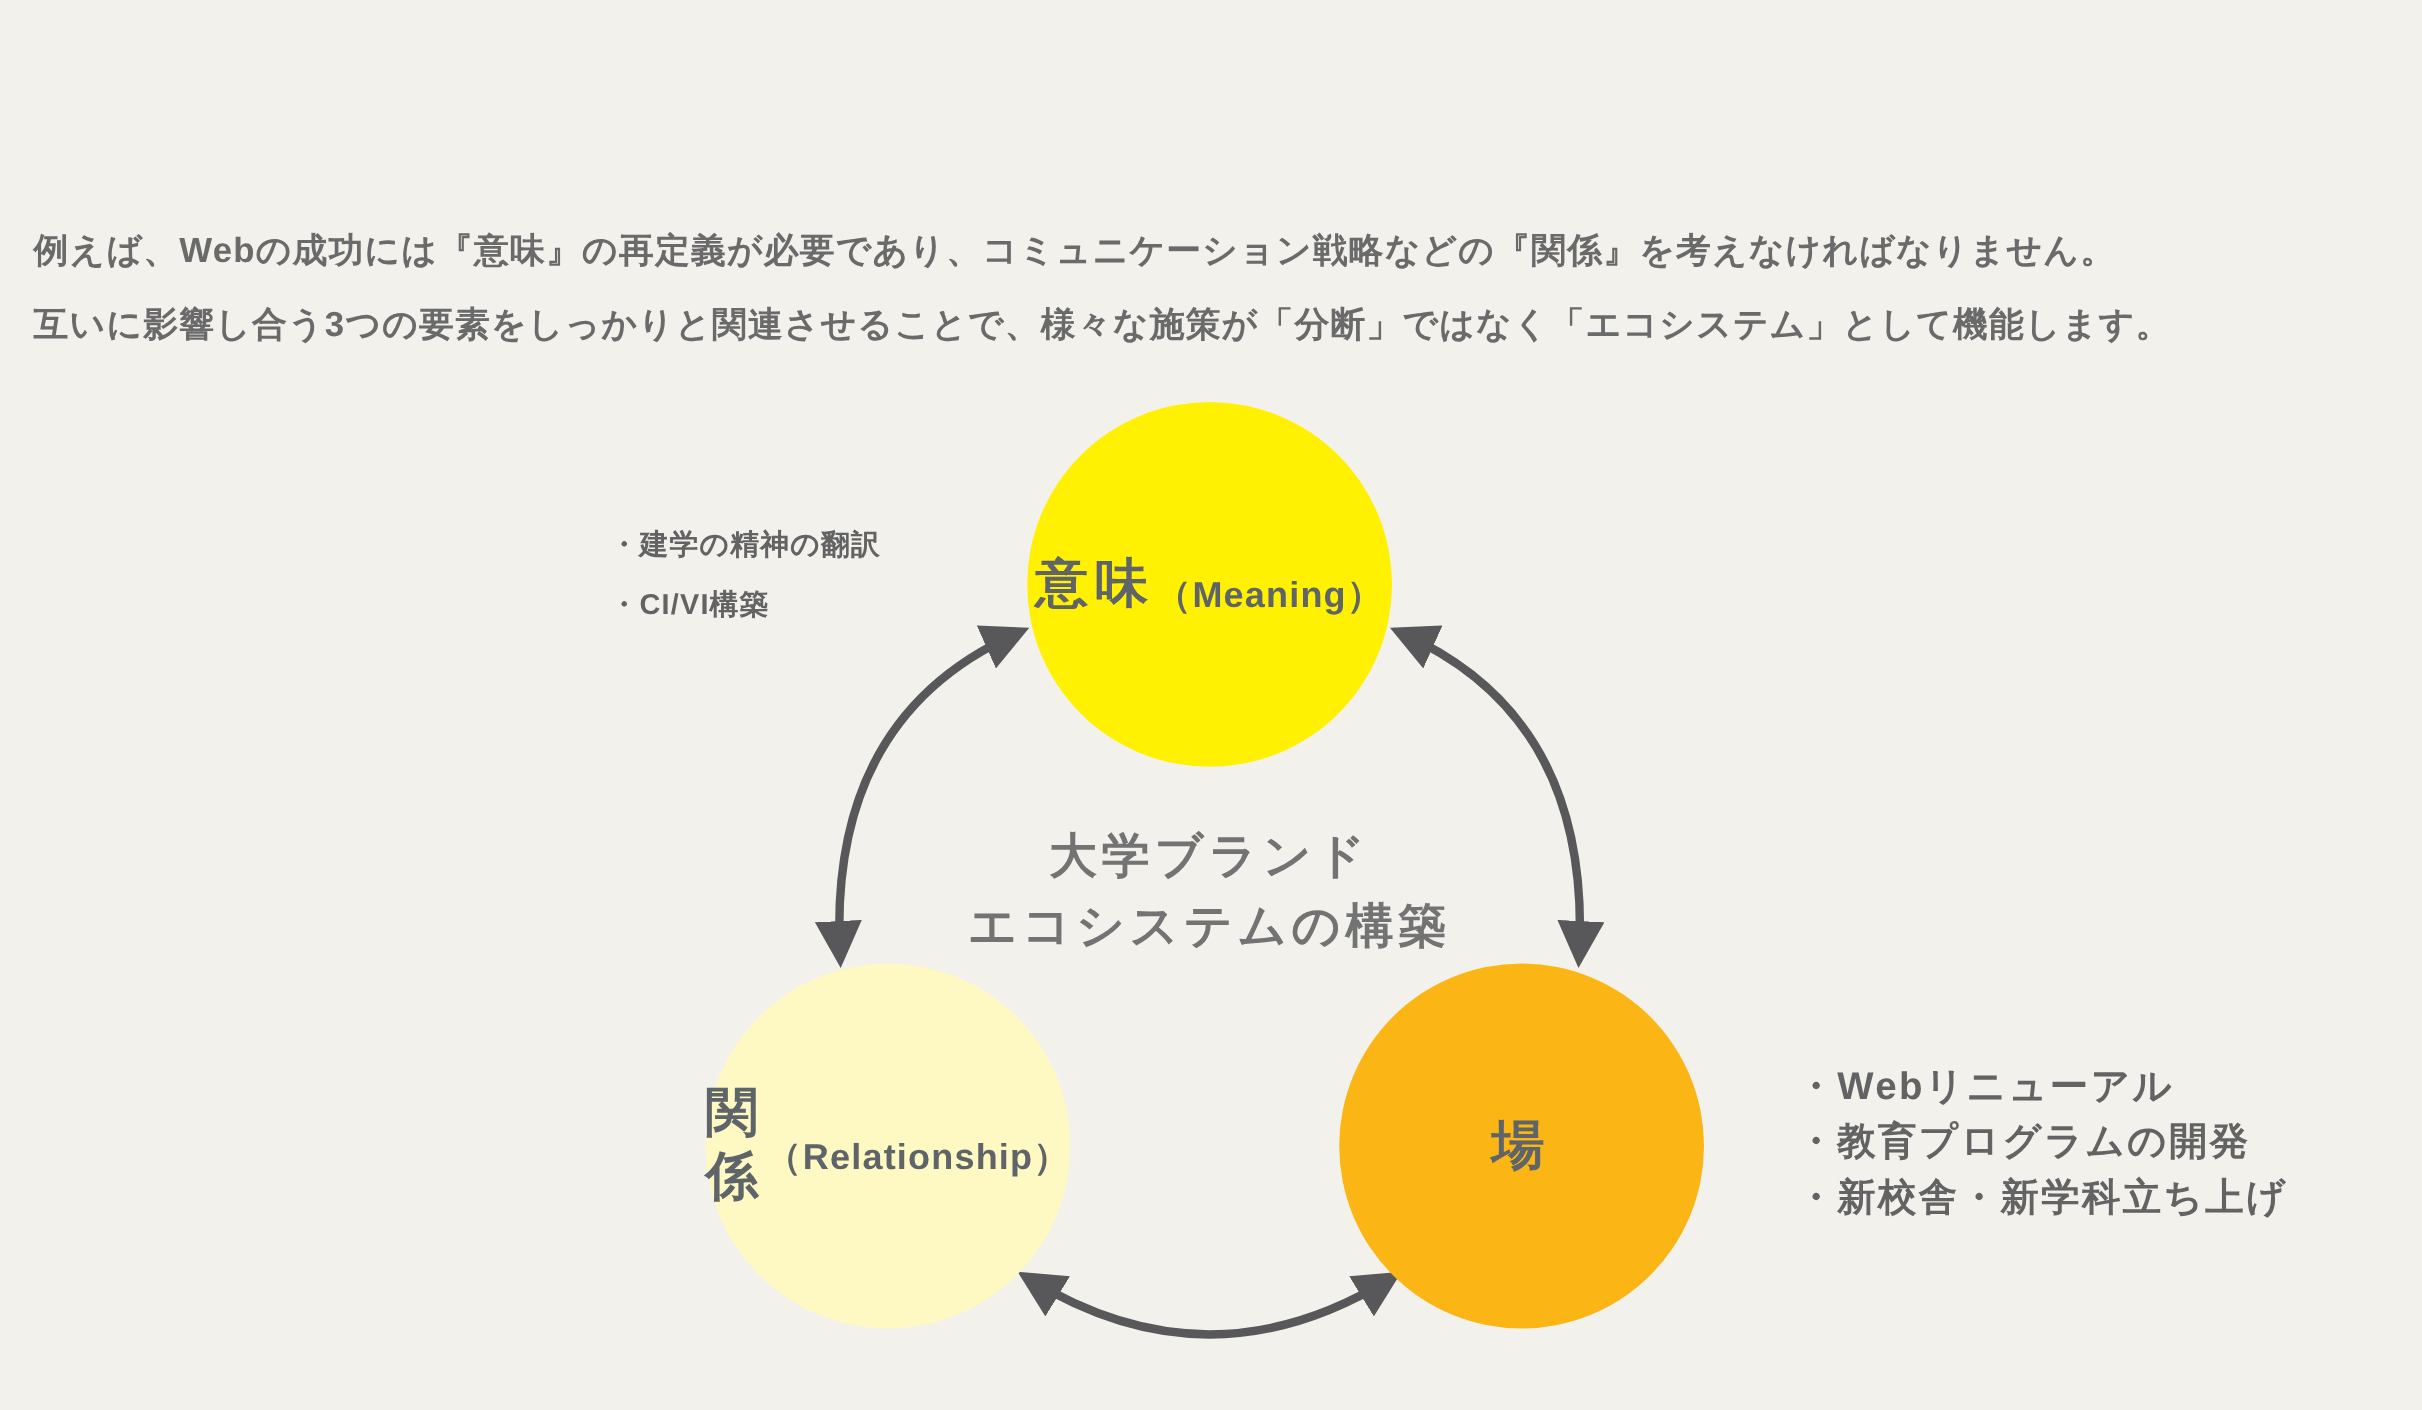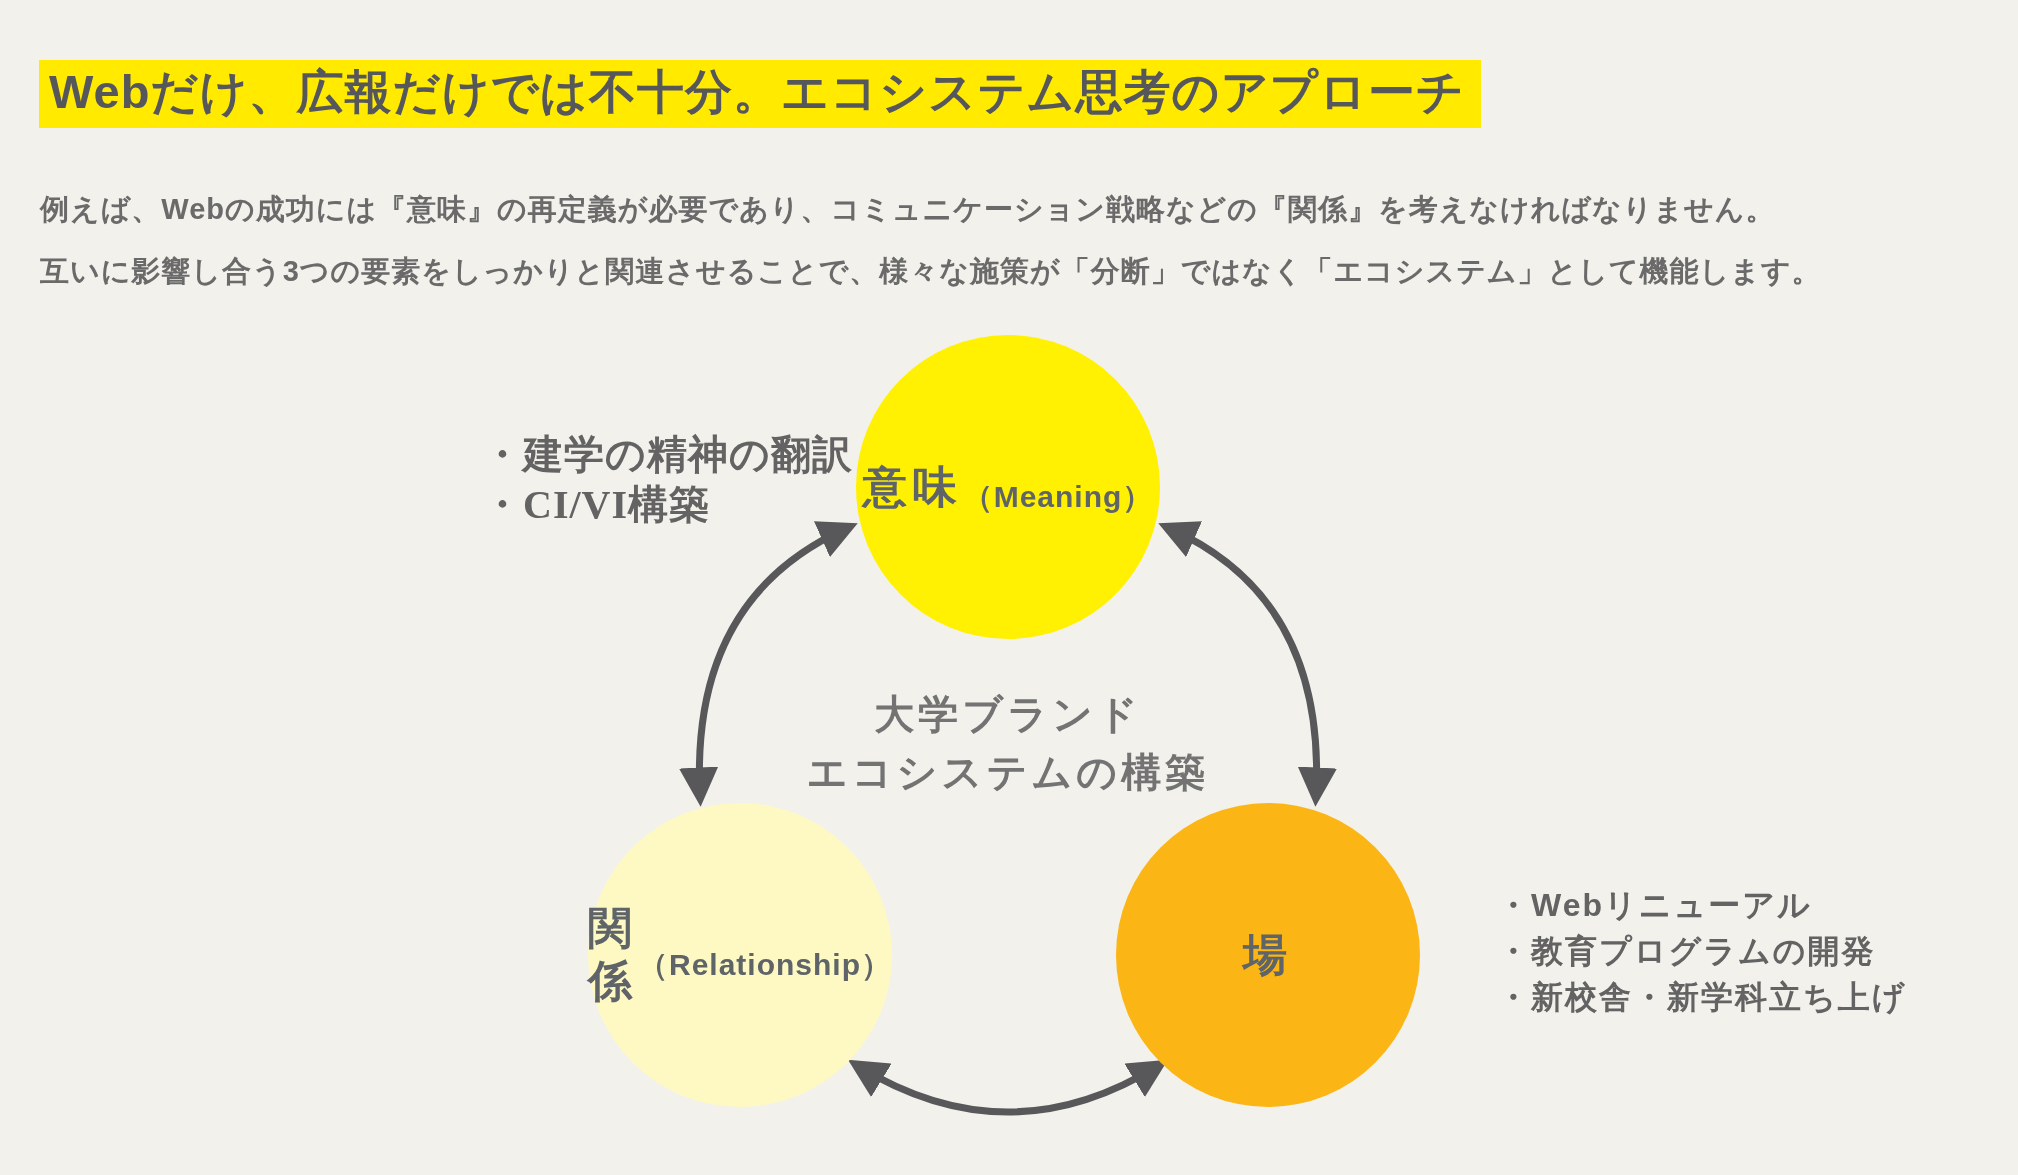--- a/index.html
+++ b/index.html
@@ -14,21 +14,21 @@
   .title-wrap{position:absolute;left:39px;top:60px;}
   .title-highlight{
     display:inline-block;
     padding:6px 16px 10px 10px;
     font-size:47px;font-weight:700;
     letter-spacing:1px;
     color:#56575B;
     line-height:1.1;
   }
   
-  .intro{position:absolute;left:40px;top:178px;color:#6A6A6A;}
+  .intro{position:absolute;left:28px;top:178px;color:#6A6A6A;}
   .intro div{
     font-size:29px;font-weight:600;
     letter-spacing:1px;line-height:62px;
     white-space:nowrap;
   }
   
   .node{
     position:absolute;width:304px;height:304px;border-radius:50%;
     display:flex;flex-direction:row;align-items:center;justify-content:center;
     text-align:center;color:#5F6468;
@@ -40,35 +40,32 @@
   .node .sublabel{font-size:30px;font-weight:700;letter-spacing:1px;margin-top:20px;line-height:1.2;}
   
   .center-label{
     position:absolute;left:758px;top:685px;width:500px;
     text-align:center;color:#737373;
     font-size:40px;font-weight:700;letter-spacing:4px;line-height:58px;
   }
   
   .bullets{position:absolute;color:#636363;font-weight:600;}
   .bullets div{white-space:nowrap;}
-  .bullets--meaning{left:482px;top:430px;font-size:40px;line-height:50px;letter-spacing:1px;font-family:Liberation Serif, serif;}
+  .bullets--meaning{left:508px;top:430px;font-size:24px;line-height:50px;letter-spacing:1px;}
   .bullets--relationship{left:66px;top:906px;font-size:32px;line-height:49px;letter-spacing:3px;}
   .bullets--place{left:1497px;top:882px;font-size:32px;line-height:46px;letter-spacing:2px;}
   
   .arrows{position:absolute;left:0;top:0;width:2018px;height:1175px;pointer-events:none;}
   .arrows path.link{fill:none;stroke:#58585A;stroke-width:7;}
 </style>
 </head>
 <body>
 
 <div class="canvas" style="background-color: rgb(242, 241, 236);">
 
-  <div class="title-wrap">
-    <span class="title-highlight" style="background-color: rgb(255, 234, 0);">Webだけ、広報だけでは不十分。エコシステム思考のアプローチ</span>
-  </div>
 
   <div class="intro">
     <div>例えば、Webの成功には『意味』の再定義が必要であり、コミュニケーション戦略などの『関係』を考えなければなりません。</div>
     <div>互いに影響し合う3つの要素をしっかりと関連させることで、様々な施策が「分断」ではなく「エコシステム」として機能します。</div>
   </div>
 
   <svg class="arrows" viewBox="0 0 2018 1175" xmlns="http://www.w3.org/2000/svg">
     <defs>
       <marker id="arrowhead" viewBox="0 0 10 10" refX="7" refY="5" markerWidth="5.6" markerHeight="5.6" orient="auto-start-reverse">
         <path d="M0,0 L10,5 L0,10 Z" fill="#58585A"></path>

